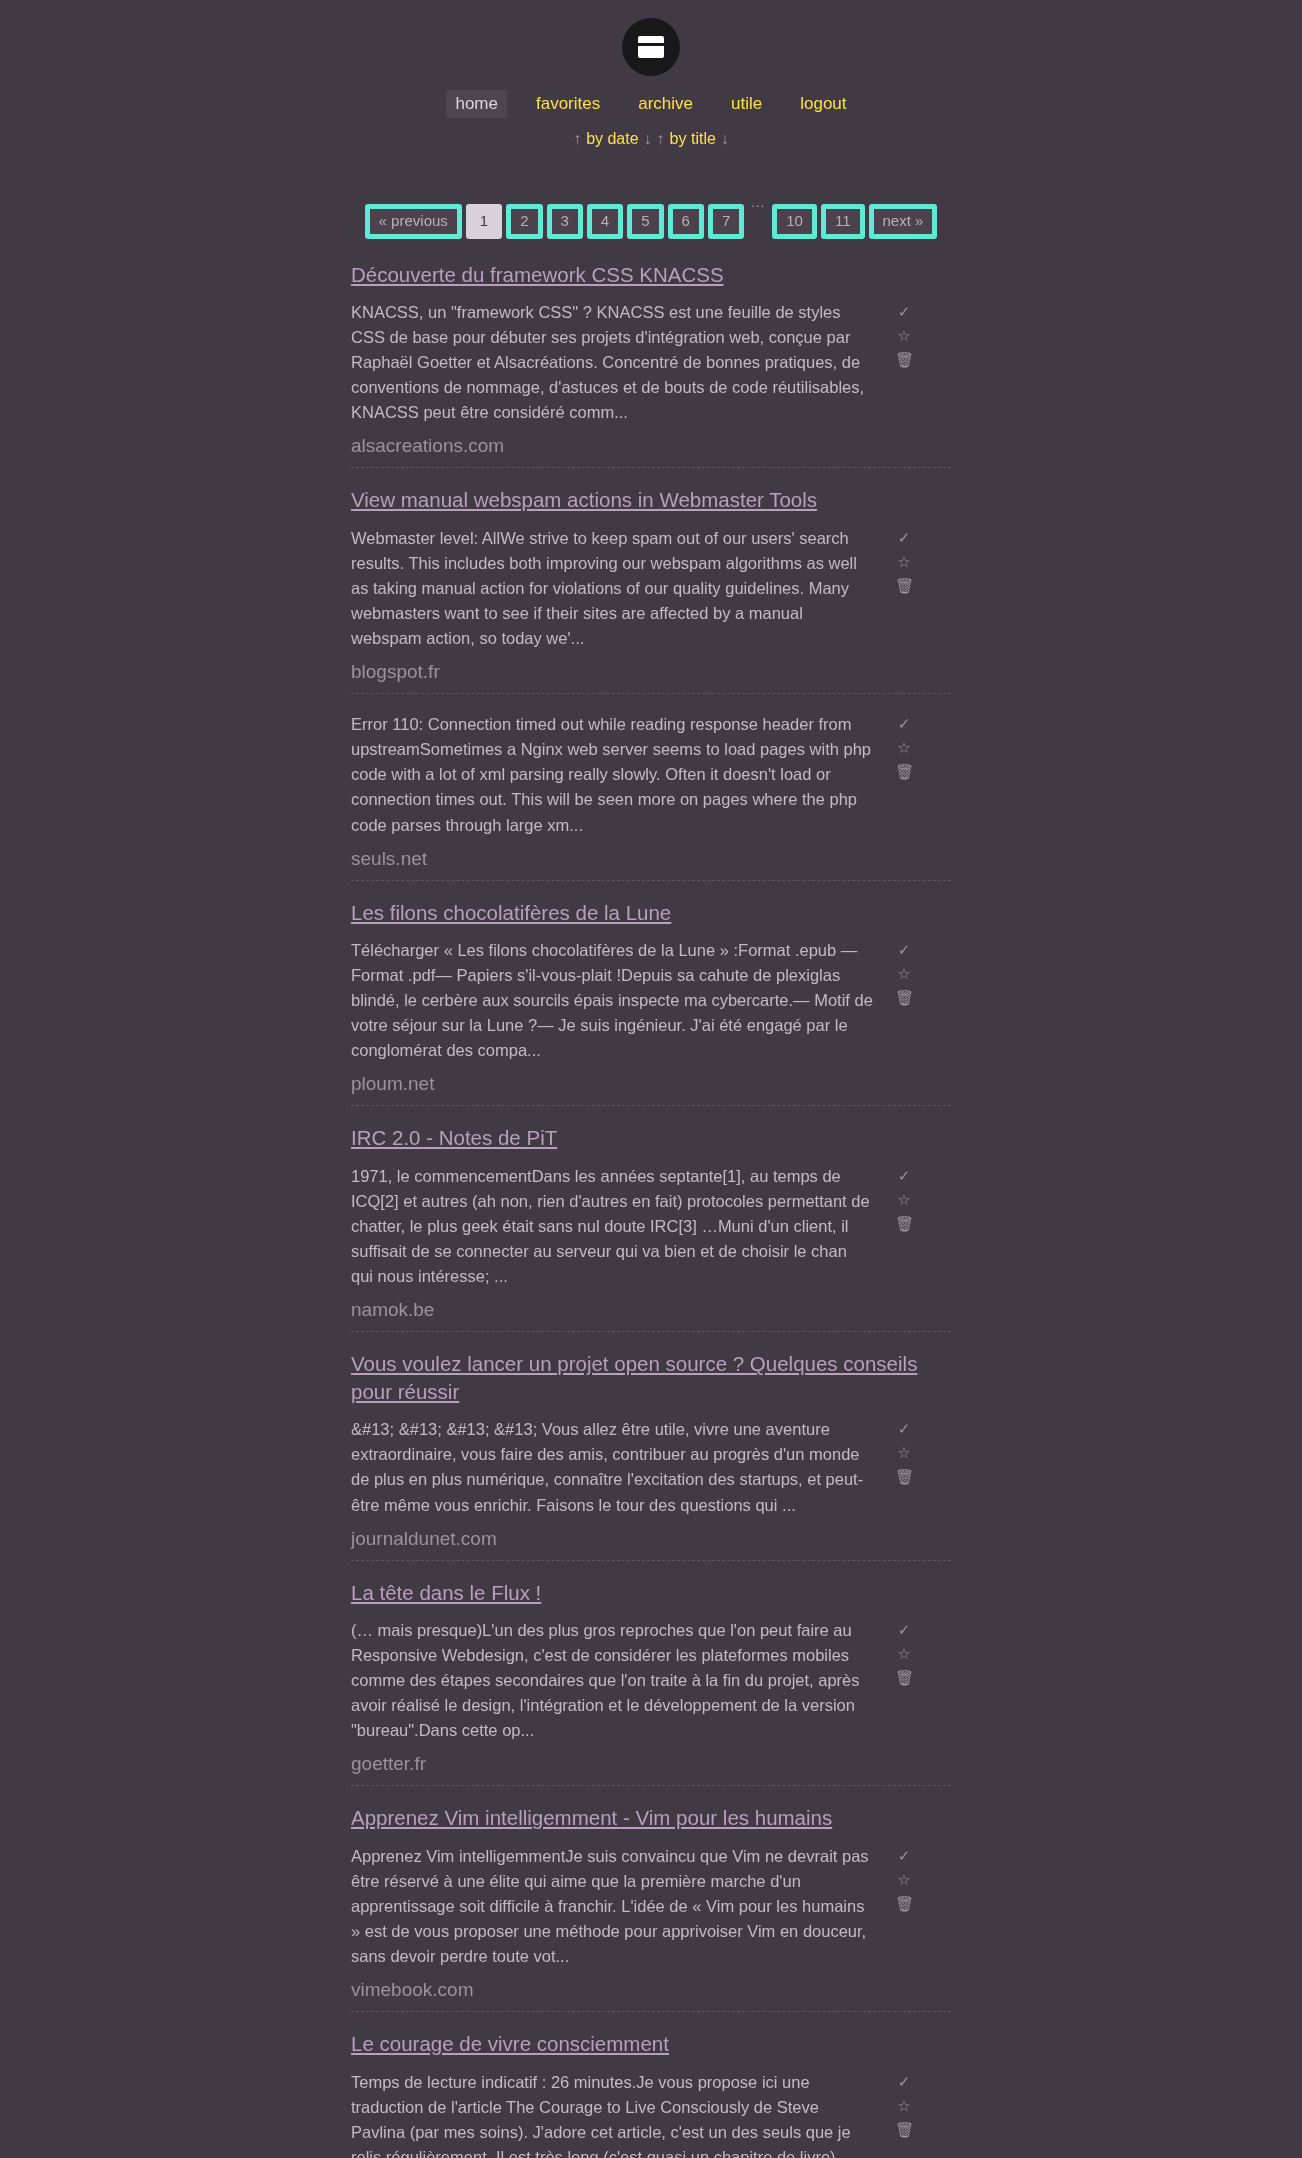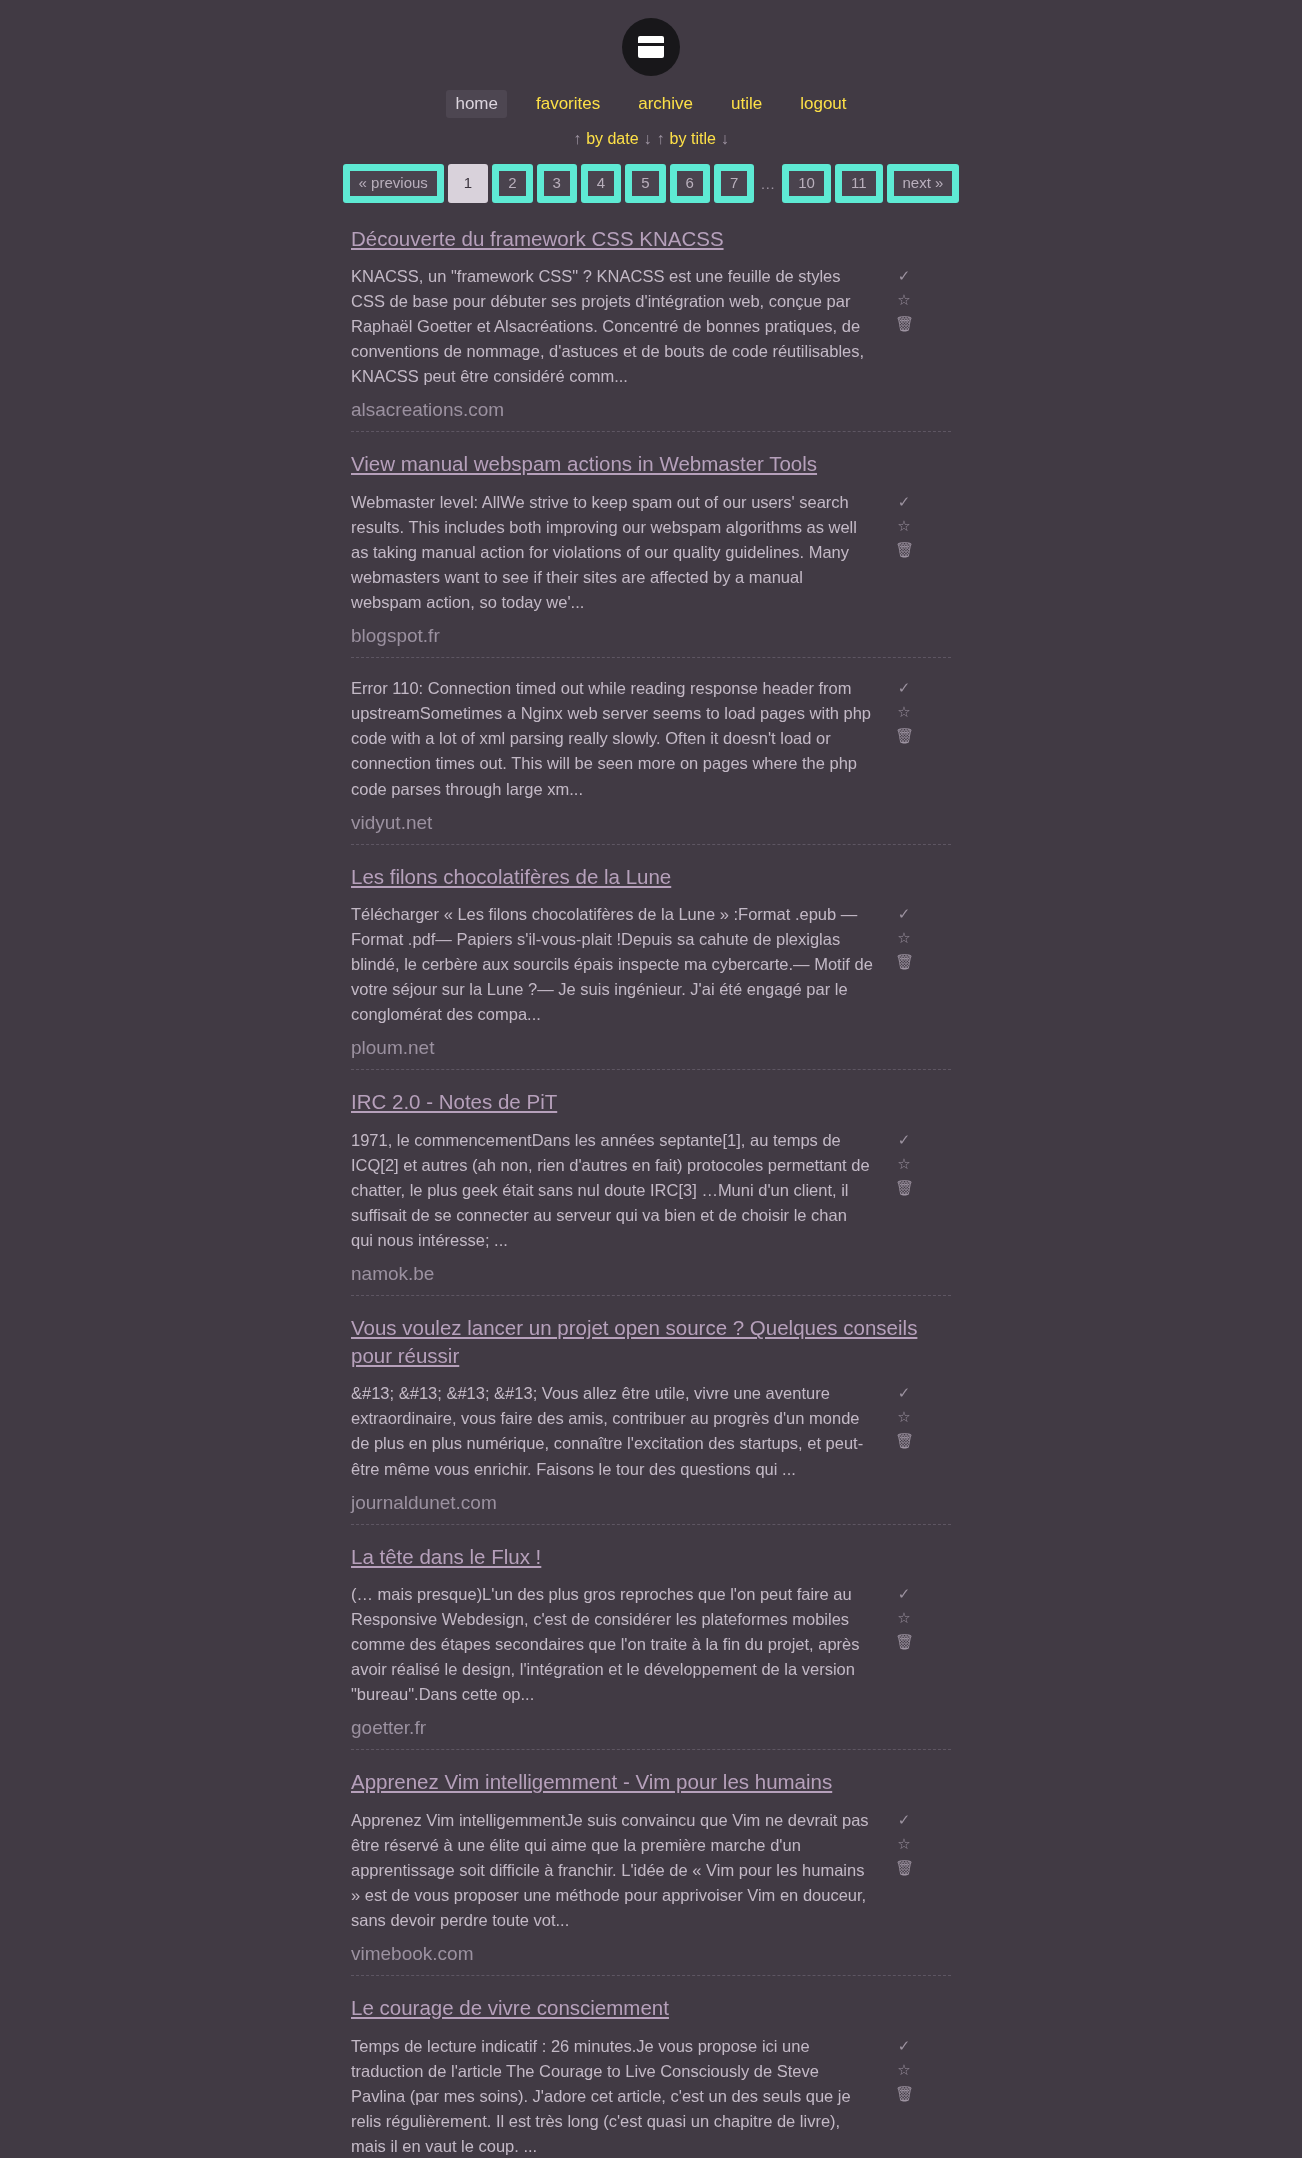--- a/index.html
+++ b/index.html
@@ -81,28 +81,29 @@
   
   .pager {
     display: flex;
     justify-content: center;
     align-items: center;
     gap: 4px;
     margin: 10px 0 22px;
     font-size: 15px;
   }
   .pager .pg {
-    border: 7px solid #5eead4;
+    border: 5px solid #5eead4;
     background: #4a434e;
     color: #b9afbc;
     padding: 4px 9px;
     border-radius: 3px;
     text-decoration: none;
     line-height: 1.1;
     display: inline-block;
+    margin-top: 40px;
   }
   .pager .pg.current {
     background: #d9d2db;
     color: #3b353e;
     border-color: #d9d2db;
   }
   .pager .ellipsis {
     color: #9d93a1;
     padding: 0 2px;
     letter-spacing: 1px;
@@ -233,21 +234,21 @@
 
     <div class="entry">
       <div class="entry-body">
         <div class="entry-text">Error 110: Connection timed out while reading response header from upstreamSometimes a Nginx web server seems to load pages with php code with a lot of xml parsing really slowly. Often it doesn't load or connection times out. This will be seen more on pages where the php code parses through large xm...</div>
         <div class="entry-tools">
           <span class="ic">✓</span>
           <span class="ic">☆</span>
           <span class="ic">🗑</span>
         </div>
       </div>
-      <div class="entry-domain">vidyut.net</div>
+      <div class="entry-domain">seuls.net</div>
     </div>
 
     <div class="entry">
       <a href="#" class="entry-title">Les filons chocolatifères de la Lune</a>
       <div class="entry-body">
         <div class="entry-text">Télécharger « Les filons chocolatifères de la Lune » :Format .epub — Format .pdf— Papiers s'il-vous-plait !Depuis sa cahute de plexiglas blindé, le cerbère aux sourcils épais inspecte ma cybercarte.— Motif de votre séjour sur la Lune ?— Je suis ingénieur. J'ai été engagé par le conglomérat des compa...</div>
         <div class="entry-tools">
           <span class="ic">✓</span>
           <span class="ic">☆</span>
           <span class="ic">🗑</span>

